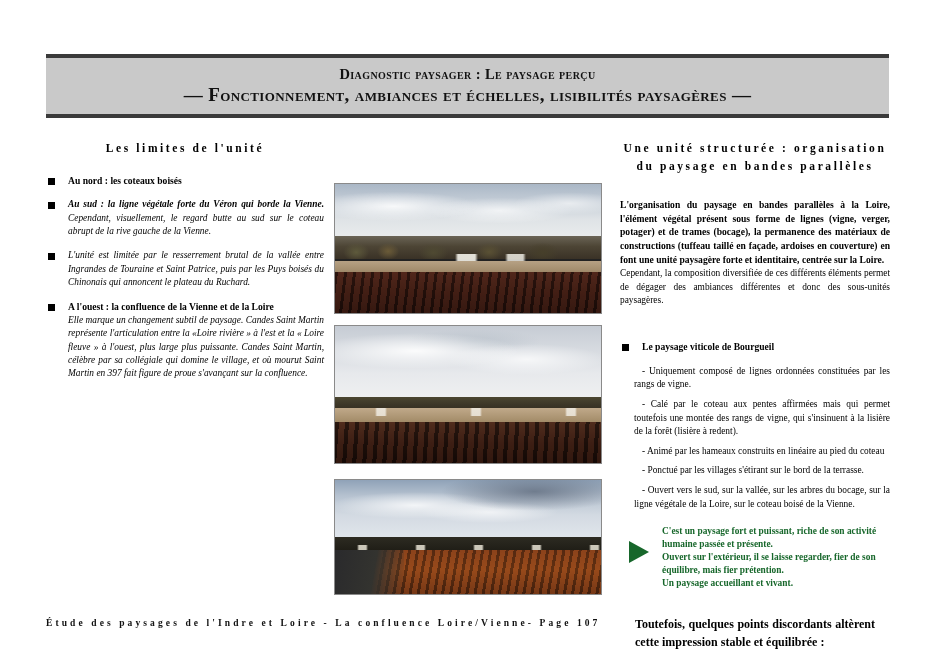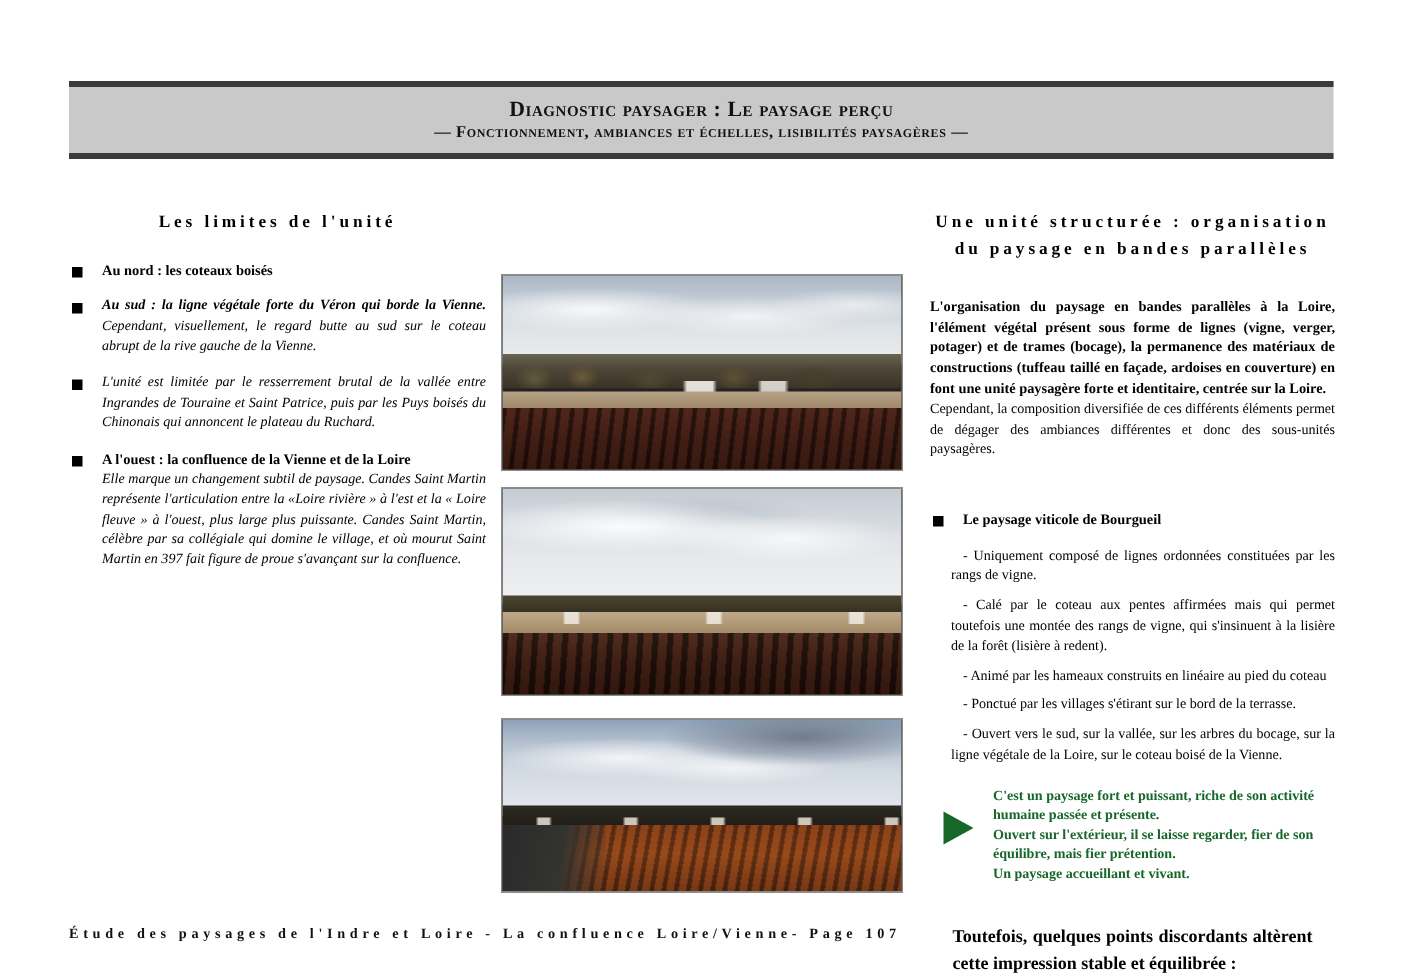--- a/index.html
+++ b/index.html
@@ -12,39 +12,39 @@
     position: relative;
     font-family: "Liberation Serif", "DejaVu Serif", serif;
     color: #000000;
     overflow: hidden;
   }
 
   
   #header-banner {
     position: absolute;
     left: 46px; top: 54px;
-    width: 843px; height: 52px;
+    width: 843px; height: 64px;
     background: #c9c9c9;
     border-top: 4px solid #3a3a3a;
     border-bottom: 4px solid #3a3a3a;
     display: flex;
     flex-direction: column;
     align-items: center;
     justify-content: center;
   }
   .banner-line {
     font-variant: small-caps;
     font-weight: bold;
     letter-spacing: 0.4px;
     color: #111;
     line-height: 1.25;
     text-align: center;
   }
   #banner-line-1 { font-size: 14.5px; }
-  #banner-line-2 { font-size: 11px; }
+  #banner-line-2 { font-size: 19px; }
 
   
   #left-column {
     position: absolute;
     left: 46px; top: 140px;
     width: 278px;
   }
   #center-column {
     position: absolute;
     left: 334px; top: 183px;

